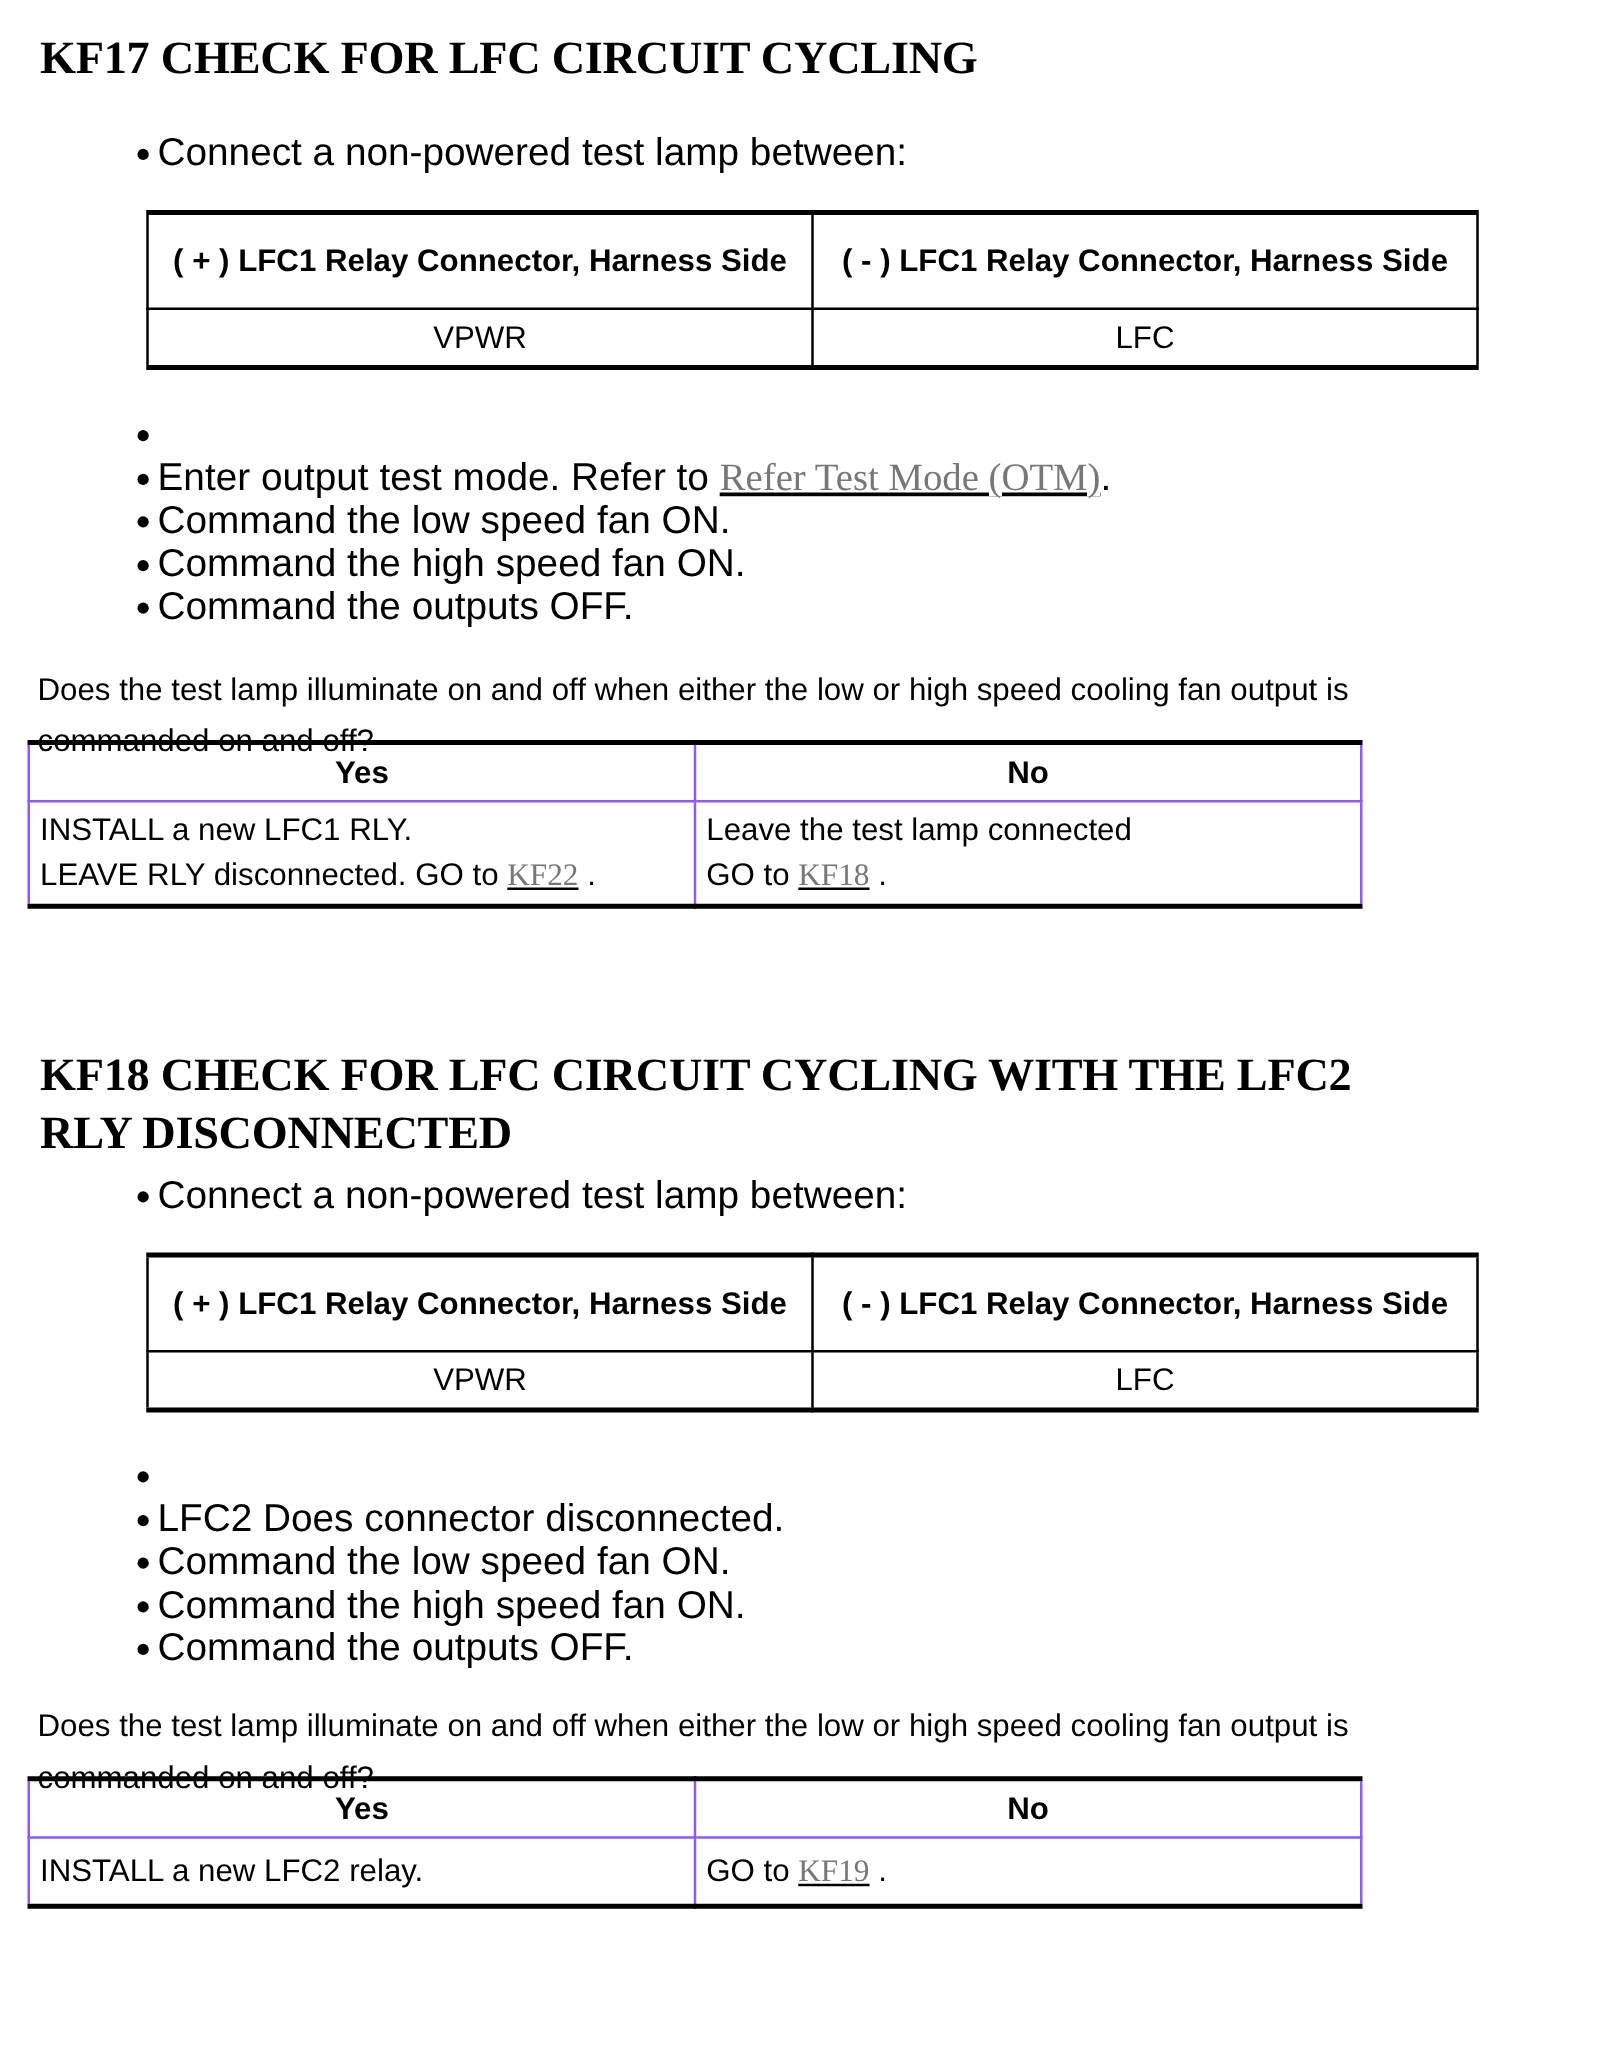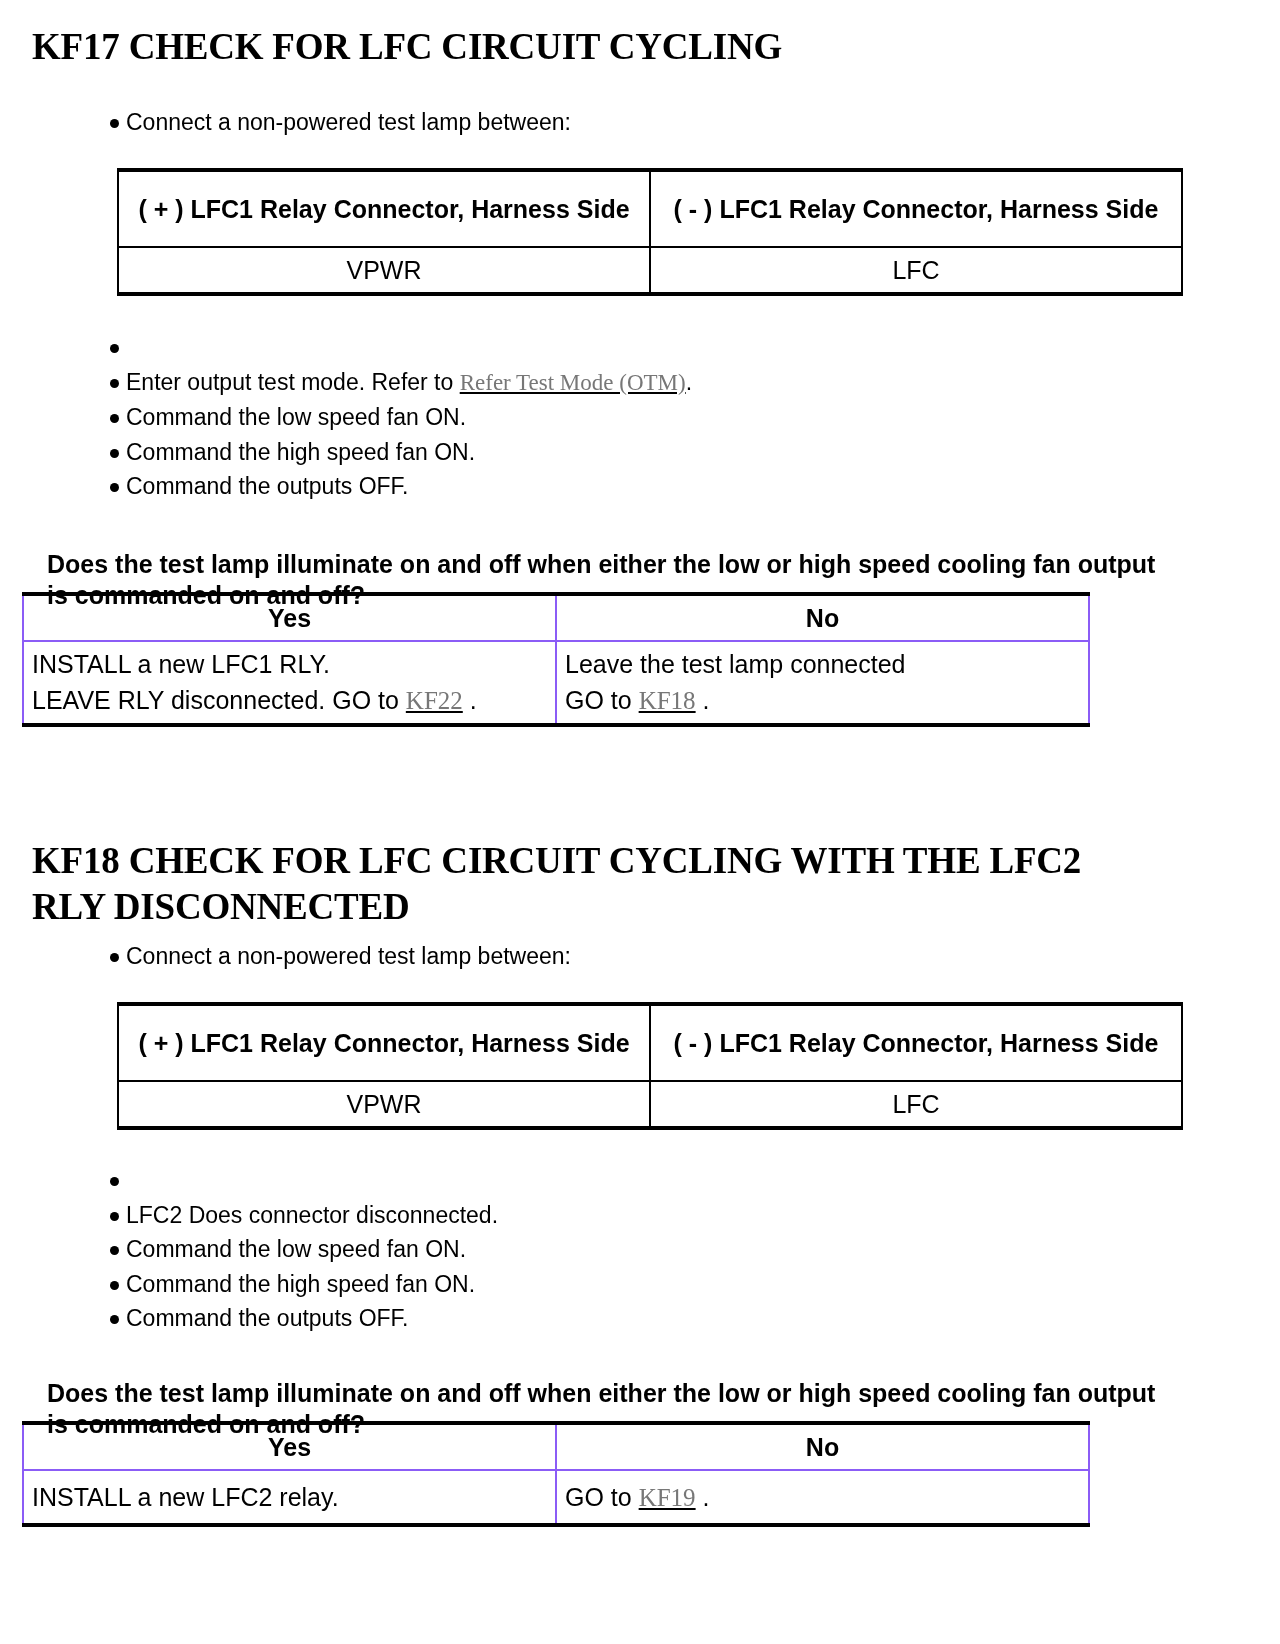--- a/index.html
+++ b/index.html
@@ -21,21 +21,21 @@
       font-weight: bold;
       font-size: 37px;
       line-height: 46px;
       margin: 0;
       letter-spacing: -0.2px;
     }
     .bullet-list {
       list-style: none;
       margin: 0;
       padding: 0;
-      font-size: 23px;
+      font-size: 31px;
       line-height: 34.5px;
     }
     .bullet-list li {
       position: relative;
       padding-left: 16px;
       min-height: 34.5px;
     }
     .bullet-list li .bullet {
       position: absolute;
       left: 0;
@@ -74,24 +74,24 @@
       text-align: center;
       height: 44px;
       vertical-align: middle;
       margin-left: 36px;
     }
     table.conn {
       border-top: 4px solid #000;
       border-bottom: 4px solid #000;
     }
     .question {
-      font-weight: bold;
-      font-size: 25px;
-      line-height: 31px;
-      margin: 17px;
+      font-weight: normal;
+      font-size: 25px;
+      line-height: 41px;
+      margin: 0;
     }
     table.yn {
       border-collapse: collapse;
       font-size: 25px;
       border-top: 4px solid #000;
       border-bottom: 4px solid #000;
     }
     table.yn th, table.yn td {
       border: 2px solid #8b5cf6;
       padding: 0 8px;

